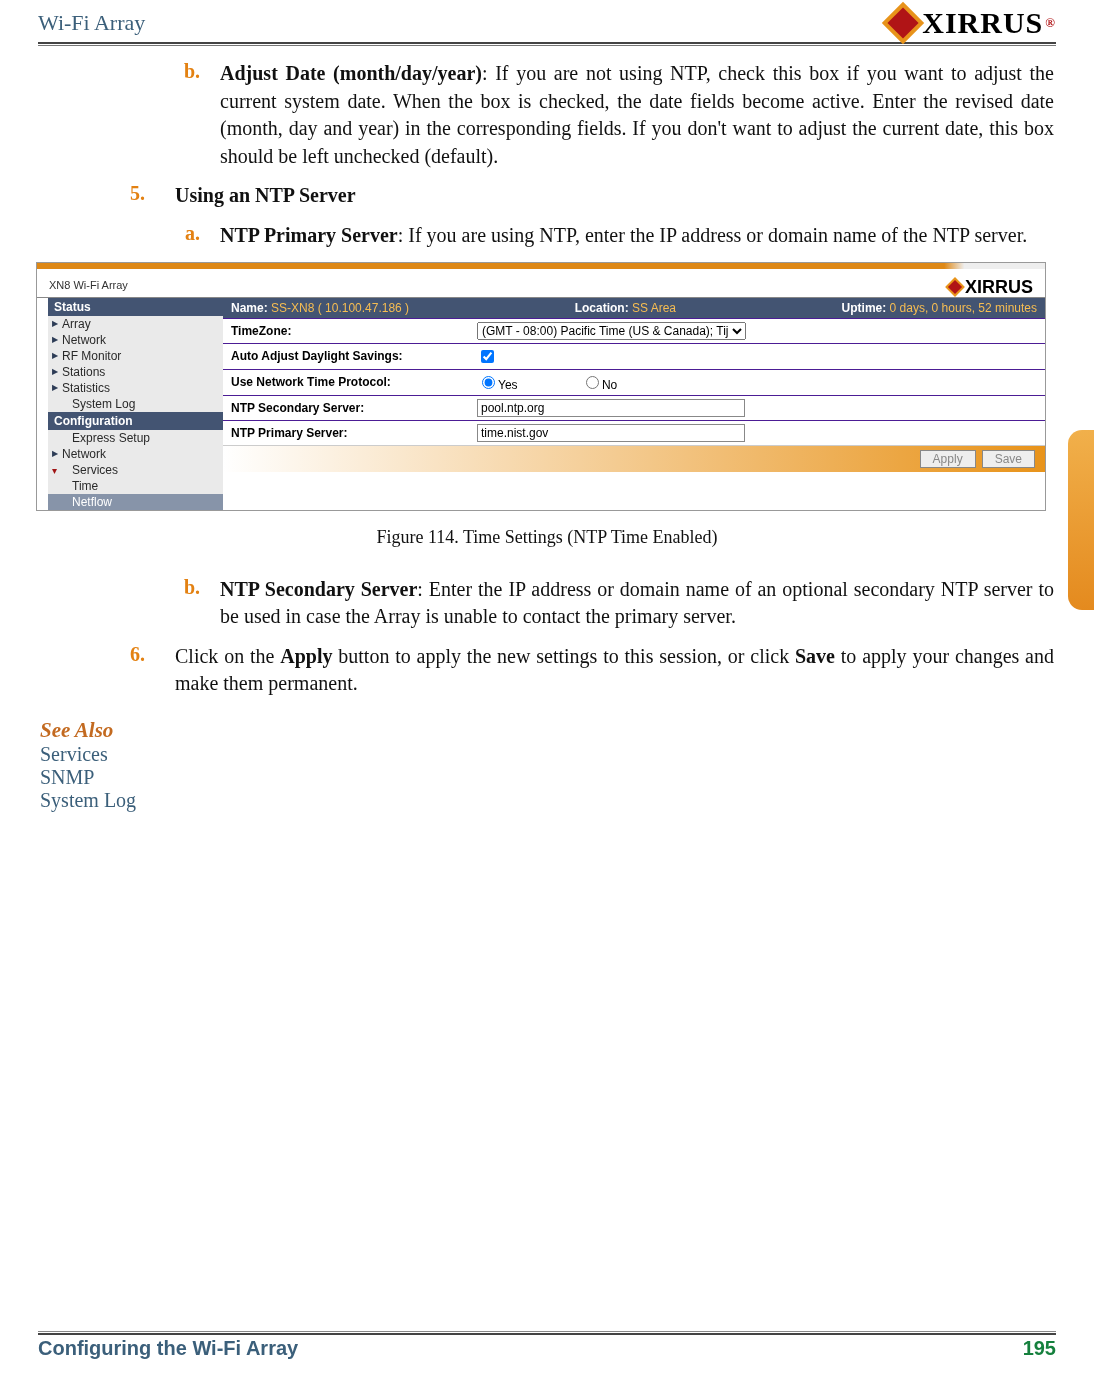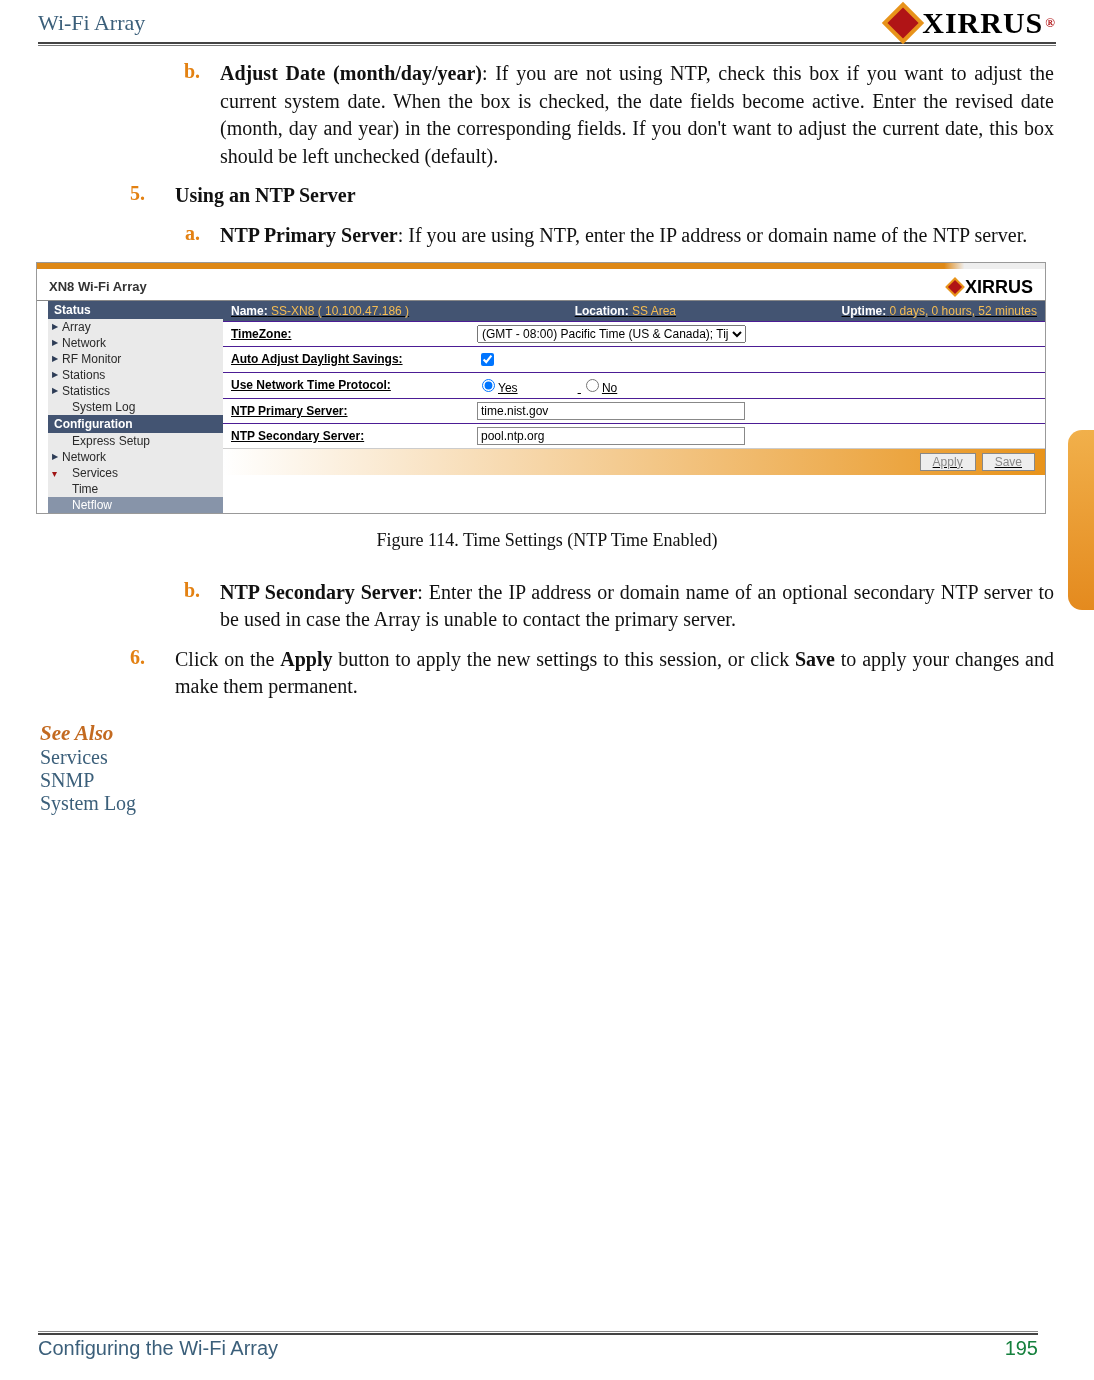--- a/index.html
+++ b/index.html
@@ -49,36 +49,36 @@
     margin: 10px 0 16px -4px;
     font-family: Arial, sans-serif;
     font-size:13px;
     color:#000;
     border:1px solid #999;
     box-sizing:border-box;
     position:relative;
     background:#fff;
   }
   .shot-bar { height:6px; background:linear-gradient(to right, #de8816 0%, #de8816 90%, #eee 92%, #eee 100%);}
-  .shot-title { padding:10px 12px 6px 12px; font-size:13px; color:#333;font-weight:bold; }
+  .shot-title { padding:10px 12px 6px 12px; font-size:11px; color:#333; }
   .shot-logo { position:absolute; right:12px; top:14px; font-weight:bold; font-size:18px; display:flex; align-items:center;}
   .shot-logo .sd { width:10px;height:10px;transform:rotate(45deg);background:#b01416;box-shadow:0 0 0 2px #e8931a;margin-right:5px;}
   .shot-hr { border:none; border-top:1px solid #888; margin:0;}
   .shot-body { display:flex;padding-left:11px; }
   .nav { width:175px; background:#eaeaea; }
   .nav-hdr { background:#435472; color:#fff; font-weight:bold; padding:2px 6px; font-size:12px;}
   .nav-item { padding:1px 6px 1px 14px; color:#2a2a2a; font-size:12px; position:relative;}
   .nav-item:before { content:"▶"; color:#2d3c56; font-size:8px; position:absolute; left:4px; top:3px;}
   .nav-sub { padding-left:24px; }
   .nav-sub:before { content:""; }
   .nav-sub2 { padding-left:24px; }
   .nav-sub2:before { content:"▾"; color:#a01414; font-size:10px; left:4px;}
   .nav-active { background:#8794a9; color:#fff; }
 
-  .main { flex:1;text-decoration:underline; }
+  .main { flex:1; }
   .info-bar { background:#435472; color:#fff; display:flex; font-size:12px;}
   .info-cell { padding:3px 8px; }
   .info-lbl { font-weight:bold; }
   .gold-text { color:#f6bd52; }
 
   .form-row { display:flex; align-items:center; border-top:1px solid #4c1d95; font-size:12px;}
   .form-lbl { width:230px; padding:3px 8px; font-weight:bold;}
   .form-val { flex:1; padding:3px 8px;}
   .form-val input[type=text] { width:260px; font-size:12px; padding:1px 3px; border:1px solid #888;}
   .form-val select { font-size:12px; width:269px;}
@@ -92,21 +92,21 @@
   
   .figcap { text-align:center; font-size:18px; margin:14px 0 28px; }
 
   
   .see-also { margin-top:20px; }
   .see-also-title { color:#c36a20; font-style:italic; font-weight:bold; font-size:21px;}
   .link-item { color:#3b5f7a; }
 
   
   .footer {
-    position:absolute; bottom:20px; left:38px; right:56px;
+    position:absolute; bottom:20px; left:38px; right:38px;font-weight:bold;
   }
   .f-hr1 { border:none; border-top:1px solid #888; margin:0 0 1px 0;}
   .f-hr2 { border:none; border-top:2px solid #444; margin:0 0 2px 0;}
   .footer-row { display:flex; justify-content:space-between; font-family:Arial,sans-serif;}
   .footer-left { color:#3b5f7a; font-size:20px;}
   .footer-right { color:#15803d; font-size:20px;}
 
   
   .side-tab {
     position:absolute; right:0; top:430px;
@@ -194,26 +194,26 @@
             <div class="form-val"><input type="checkbox" checked="" style=""></div>
           </div>
           <div class="form-row">
             <div class="form-lbl">Use Network Time Protocol:</div>
             <div class="form-val radio-group">
               <label><input type="radio" name="ntp" checked="" style=""><span>Yes</span></label>
               <label><input type="radio" name="ntp" style=""><span>No</span></label>
             </div>
           </div>
           <div class="form-row">
+            <div class="form-lbl">NTP Secondary Server:</div>
+            <div class="form-val"><input type="text" value="pool.ntp.org" style=""></div>
+          </div>
+          <div class="form-row">
             <div class="form-lbl">NTP Primary Server:</div>
             <div class="form-val"><input type="text" value="time.nist.gov" style=""></div>
-          </div>
-          <div class="form-row">
-            <div class="form-lbl">NTP Secondary Server:</div>
-            <div class="form-val"><input type="text" value="pool.ntp.org" style=""></div>
           </div>
           <div class="btn-row">
             <button class="btn">Apply</button>
             <button class="btn">Save</button>
           </div>
         </div>
       </div>
     </div>
 
     <div class="figcap">Figure 114. Time Settings (NTP Time Enabled)</div>

